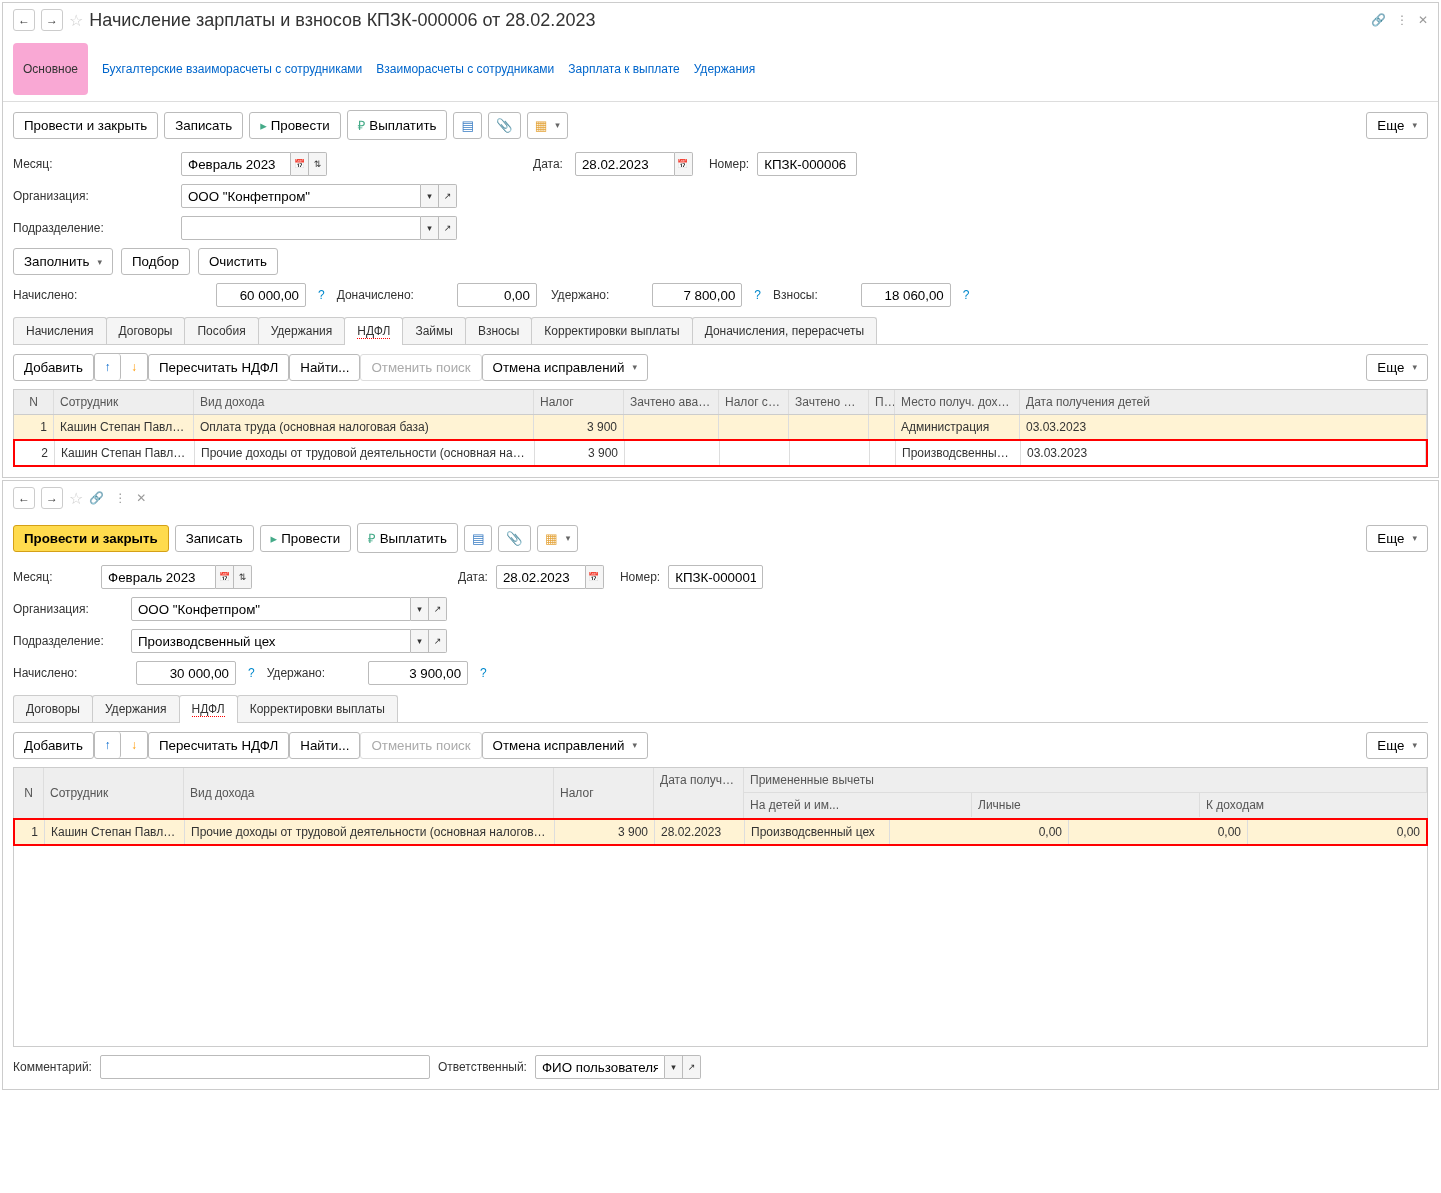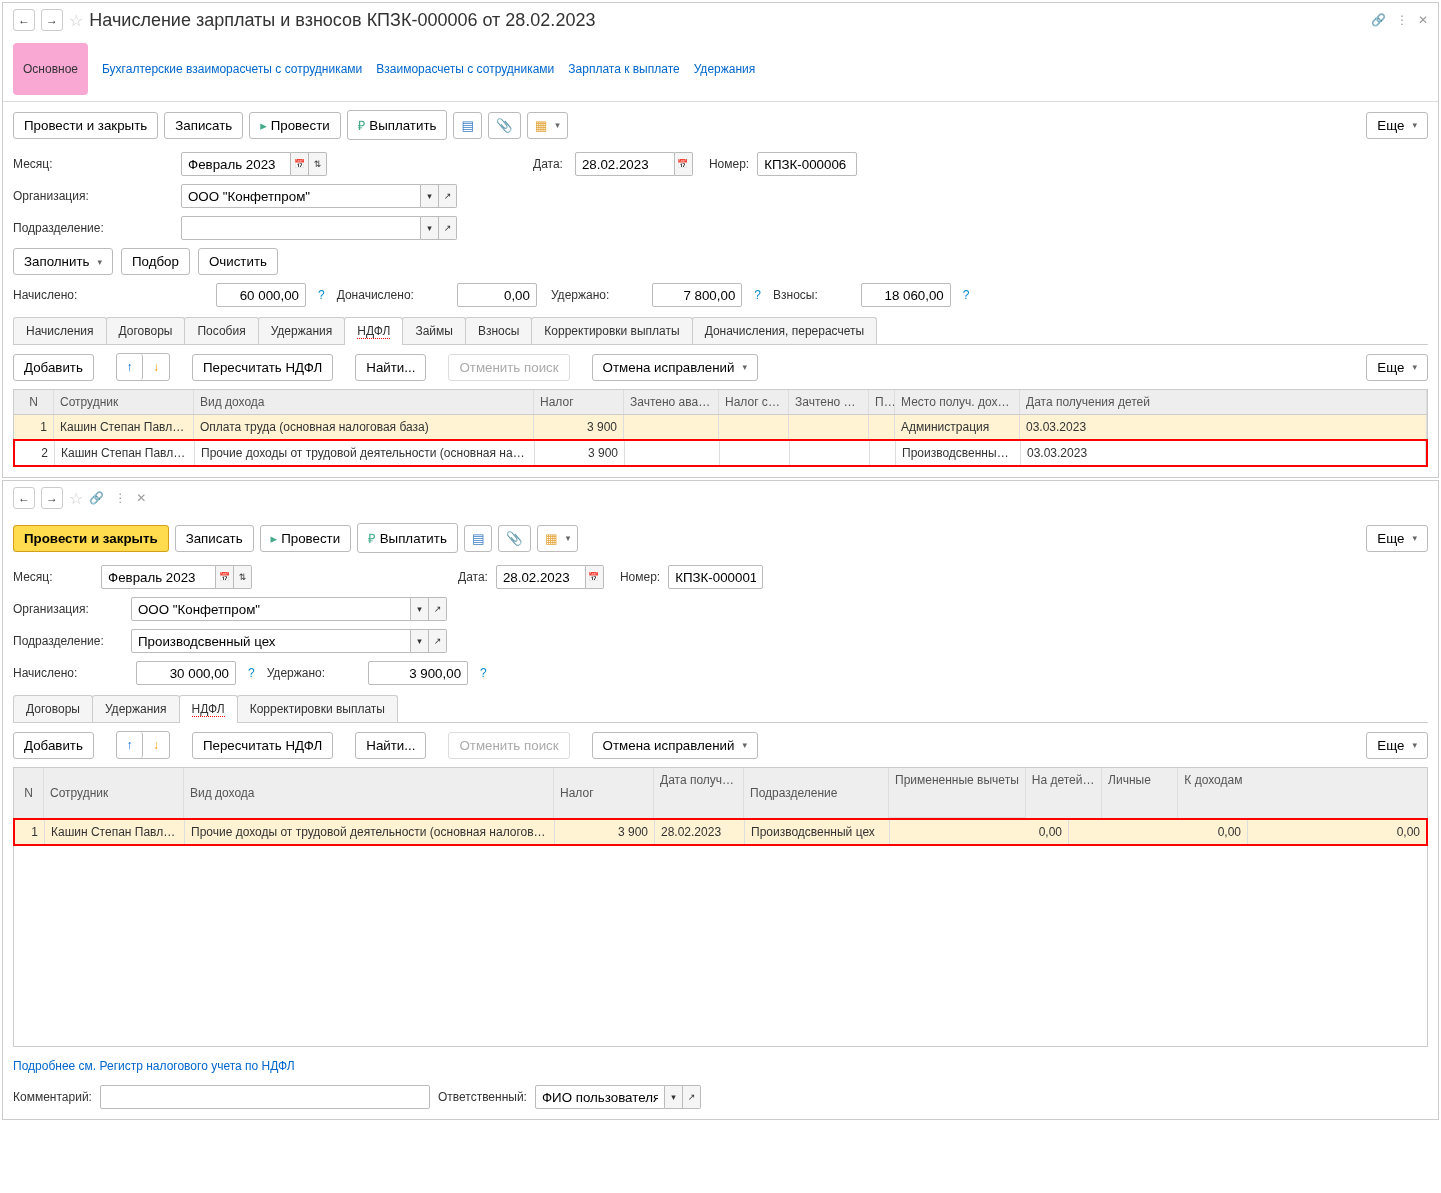--- a/index.html
+++ b/index.html
@@ -29,21 +29,21 @@
 .combo .input { border-radius: 2px 0 0 2px; }
 .combo-btn { border: 1px solid #bbb; border-left: none; width: 18px; height: 24px; display: flex; align-items: center; justify-content: center; font-size: 9px; cursor: pointer; background: #f5f5f5; }
 .combo-btn:first-of-type { }
 .combo-btn:last-of-type { border-radius: 0 2px 2px 0; }
 .q { color: #0088cc; cursor: pointer; margin: 0 4px; }
 .inner-tabs { display: flex; border-bottom: 1px solid #ccc; margin: 6px 10px 0 10px; }
 .inner-tab { padding: 6px 12px; border: 1px solid #ccc; border-bottom: none; border-radius: 3px 3px 0 0; margin-right: -1px; background: #f5f5f5; cursor: pointer; }
 .inner-tab.active { background: #fff; position: relative; }
 .inner-tab.active::after { content: ""; position: absolute; left: 0; right: 0; bottom: -1px; height: 1px; background: #fff; }
 .inner-tab .red-underline { border-bottom: 1px dotted red; }
-.sub-toolbar { display: flex; gap: 22px; padding: 8px 10px; align-items: center; }
+.sub-toolbar { display: flex; gap: 0; padding: 8px 10px; align-items: center; }
 .arrow-btn { width: 26px; height: 26px; border: 1px solid #bbb; border-radius: 3px; display: flex; align-items: center; justify-content: center; cursor: pointer; }
 .arrow-btn.up { color: #0066cc; }
 .arrow-btn.down { color: #ff9900; }
 .btn.disabled { color: #aaa; border-color: #ddd; cursor: default; }
 .table { margin: 0 10px 10px 10px; border: 1px solid #ccc; }
 .table-header { display: flex; background: #eee; border-bottom: 1px solid #ccc; }
 .th, .td { padding: 5px 6px; border-right: 1px solid #ddd; overflow: hidden; white-space: nowrap; text-overflow: ellipsis; }
 .th { font-weight: normal; color: #555; }
 .table-row { display: flex; border-bottom: 1px solid #eee; }
 .table-row.sel { background: #fff3d4; }
@@ -327,22 +327,21 @@
     <button class="btn dropdown">Еще</button>
   </div>
 
   <div class="table2-container">
     <div class="table-header" style="border-top:1px solid #ccc">
       <div class="th" style="width:30px;text-align:center;line-height:40px">N</div>
       <div class="th" style="width:140px;line-height:40px">Сотрудник</div>
       <div class="th" style="width:370px;line-height:40px">Вид дохода</div>
       <div class="th" style="width:100px;line-height:40px">Налог</div>
       <div class="th" style="width:90px">Дата получения ...</div>
-      <div class="th" style="width:145px;line-height:40px">Подразделение</div>
-      <div style="flex:1;display:flex;">
+      <div style="flex:1;display:flex;flex-direction:column">
         <div class="th" style="border-bottom:1px solid #ddd">Примененные вычеты</div>
         <div style="display:flex">
           <div class="th" style="flex:1">На детей и им...</div>
           <div class="th" style="flex:1">Личные</div>
           <div class="th" style="flex:1;border-right:none">К доходам</div>
         </div>
       </div>
     </div>
     <div class="table-row sel red-border">
       <div class="td right" style="width:30px">1</div>
@@ -351,23 +350,20 @@
       <div class="td right" style="width:100px">3 900</div>
       <div class="td" style="width:90px">28.02.2023</div>
       <div class="td" style="width:145px">Производсвенный цех</div>
       <div class="td right" style="flex:1">0,00</div>
       <div class="td right" style="flex:1">0,00</div>
       <div class="td right" style="flex:1;border-right:none">0,00</div>
     </div>
     <div class="bottom-gap"></div>
   </div>
 
-  <div class="link-line">
-    <a>Подробнее см. Регистр налогового учета по НДФЛ</a>
-  </div>
 
   <div class="form-row" style="padding-bottom:10px">
     <span>Комментарий:</span>
     <input class="input" style="width: 330px;" value="">
     <span style="margin-left:0">Ответственный:</span>
     <div class="combo">
       <input class="input" style="width: 130px;" value="ФИО пользователя">
       <div class="combo-btn">▾</div>
       <div class="combo-btn">↗</div>
     </div>

